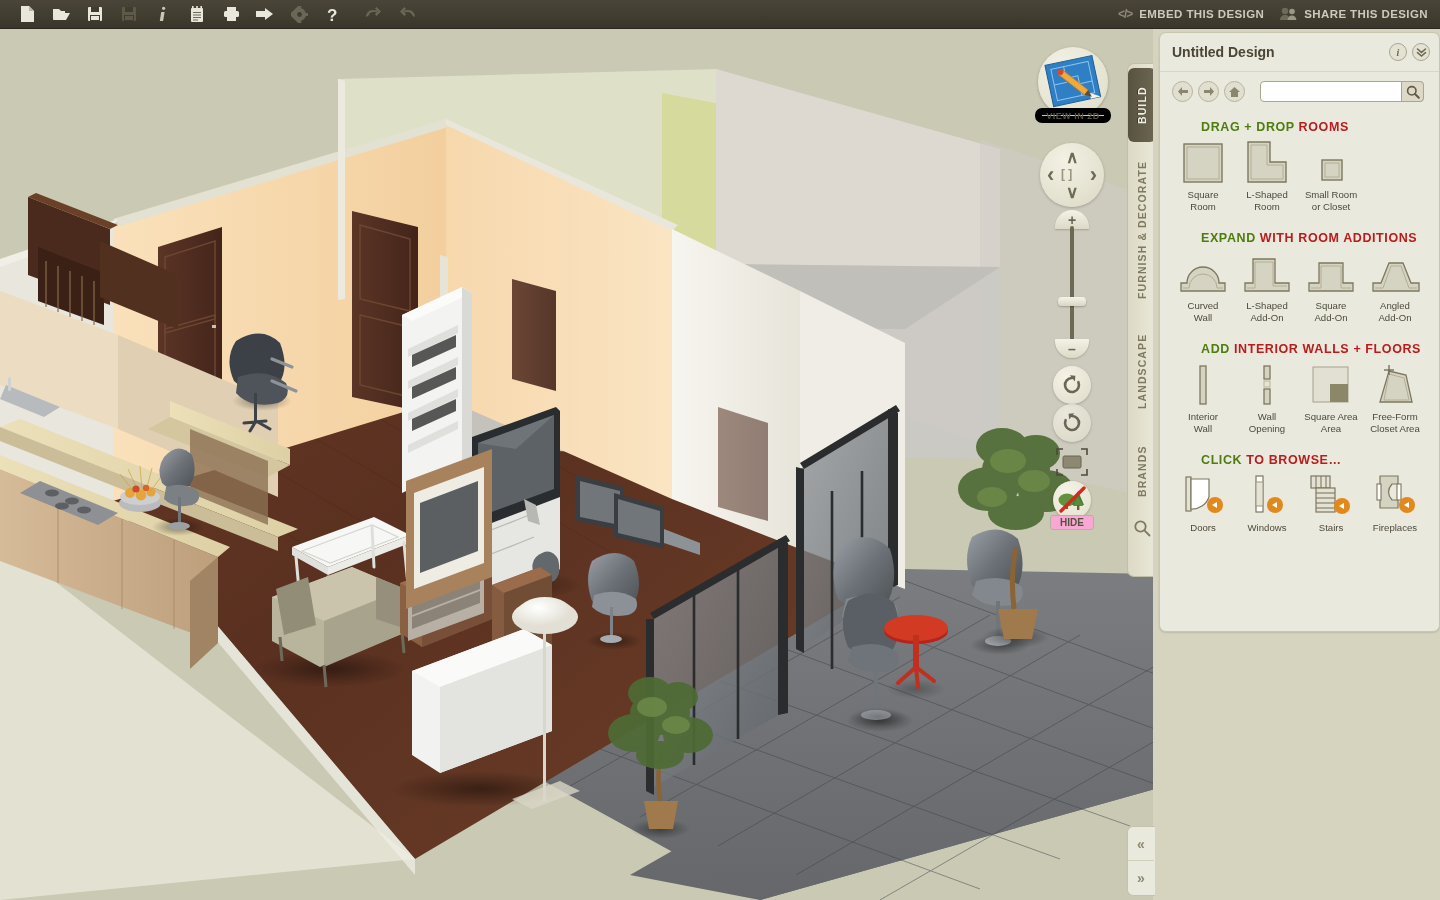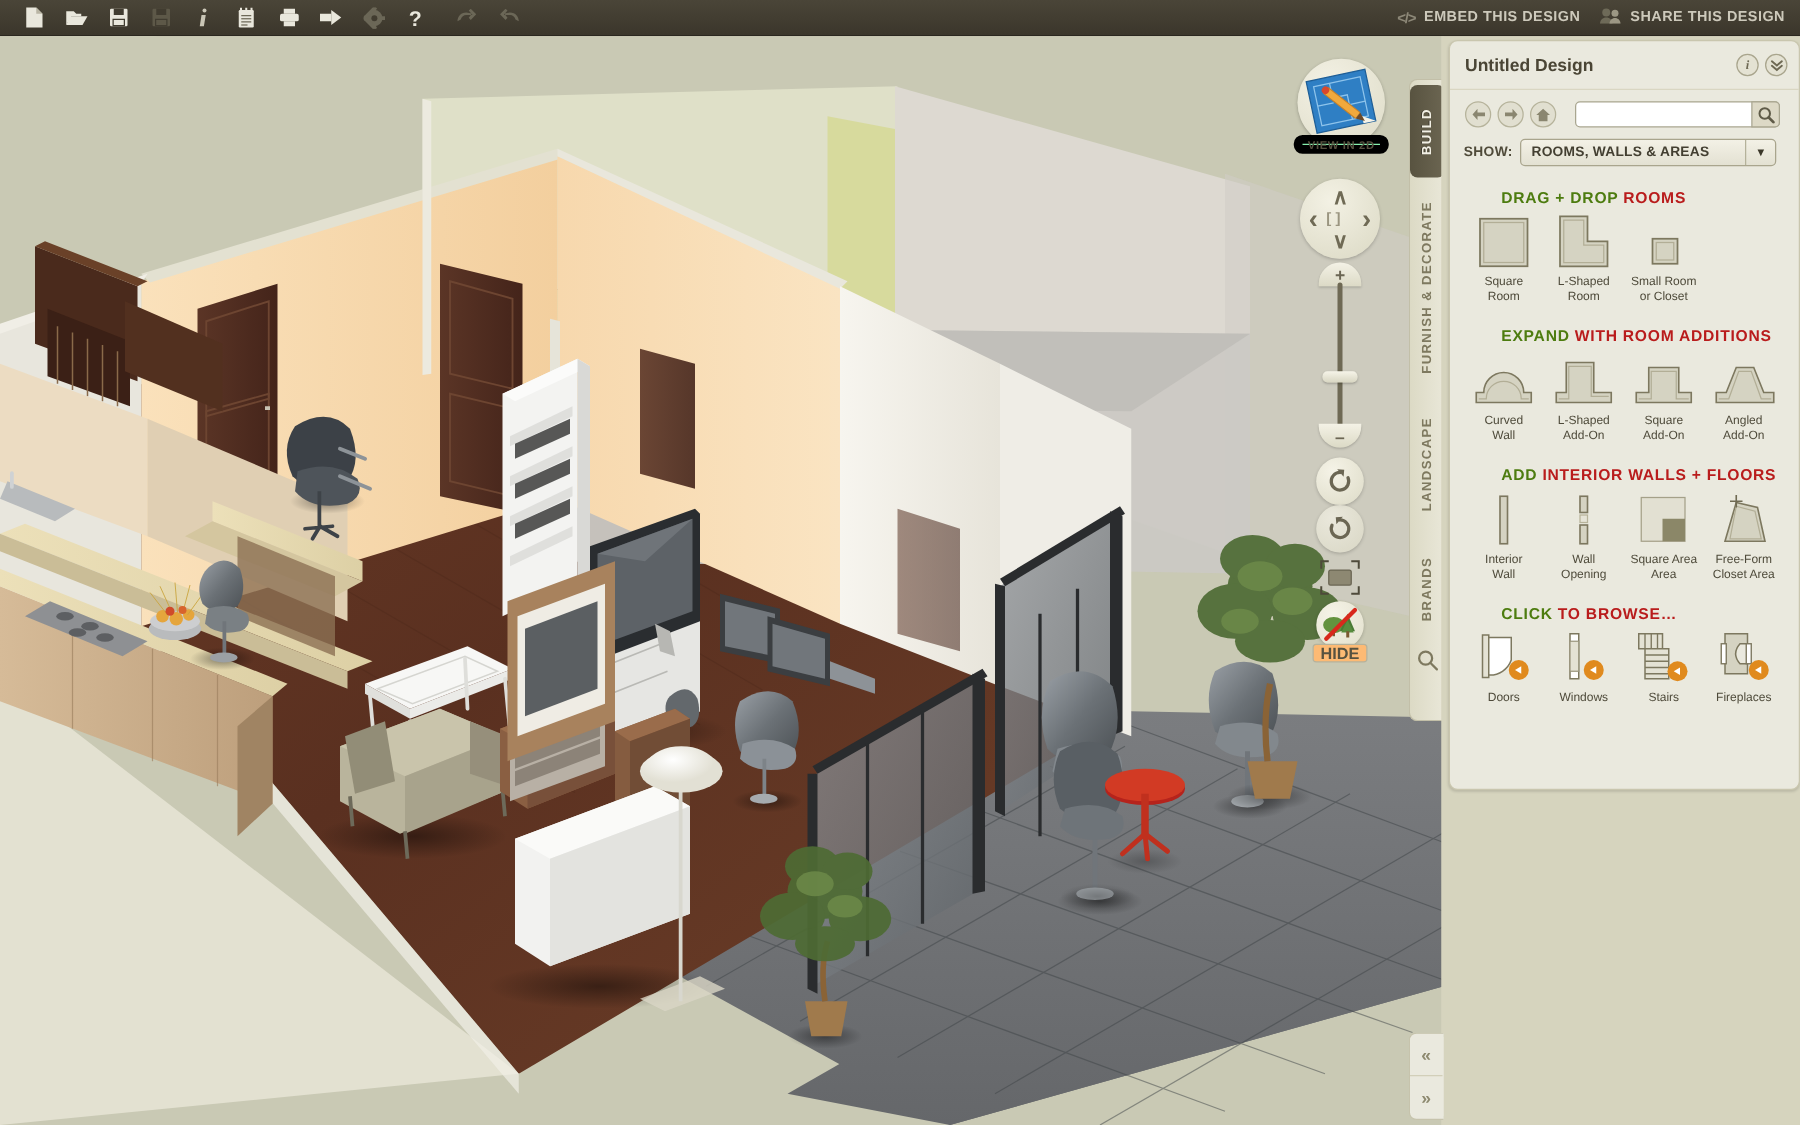--- a/index.html
+++ b/index.html
@@ -97,22 +97,22 @@
   #rot-left { left: 1053px; top: 366px; }
   #rot-right { left: 1053px; top: 404px; background: radial-gradient(circle at 35% 28%,rgba(245,243,231,.72),rgba(221,219,199,.72)); }
   #snapbtn { position: absolute; left: 1055px; top: 447px; width: 34px; height: 30px; cursor: pointer; }
   #hidebtn {
     position: absolute; left: 1053px; top: 481px; width: 38px; height: 38px; border-radius: 50%;
     background: radial-gradient(circle at 35% 28%,#f5f3e7,#e2e0cc);
     box-shadow: 0 1px 3px rgba(0,0,0,.2); cursor: pointer;
   }
   #hidelabel {
     position: absolute; left: 1050px; top: 515px; width: 44px; height: 15px;
-    background: #fdba74; border: 1px solid #b5b29c; border-radius: 3px;
-    font-size: 13px; font-weight: bold; color: #575240;
+    background: #f9a8d4; border: 1px solid #b5b29c; border-radius: 3px;
+    font-size: 10px; font-weight: bold; color: #575240;
     display: flex; align-items: center; justify-content: center; cursor: pointer;
   }
 
   
   #vrail {
     position: absolute; left: 1127px; top: 63px; width: 28px; height: 514px;
     background: linear-gradient(90deg,#dcdac5,#e9e7d8);
     border-radius: 7px 0 0 7px; border: 1px solid #c2bfa8; border-right: none;
   }
   .vtab {
@@ -811,27 +811,20 @@
         <input id="searchinput" type="text" placeholder="" style="">
         <div id="searchgo">
           <svg width="14" height="14" viewBox="0 0 14 14">
               <circle cx="5.8" cy="5.8" r="4.2" stroke="#5f5b48" stroke-width="1.6" fill="none"></circle>
               <line x1="9" y1="9" x2="12.8" y2="12.8" stroke="#5f5b48" stroke-width="2" stroke-linecap="round"></line>
             </svg>
         </div>
       </div>
     </div>
 
-    <div id="showrow">
-      <div id="showlabel">SHOW:</div>
-      <div id="showselect">
-        <span id="showvalue">ROOMS, WALLS &amp; AREAS</span>
-        <span id="showcaret">▼</span>
-      </div>
-    </div>
 
     <div class="section">
       <div class="sec-title">
         <span class="kw">DRAG + DROP</span><span class="rest"> ROOMS</span>
       </div>
       <div class="tilerow">
         <div class="tile">
           <div class="tile-art">
             <svg width="46" height="44" viewBox="0 0 46 44">
                 <rect x="4" y="4" width="38" height="38" fill="#d5d3c2" stroke="#7d785f" stroke-width="1.4"></rect>

